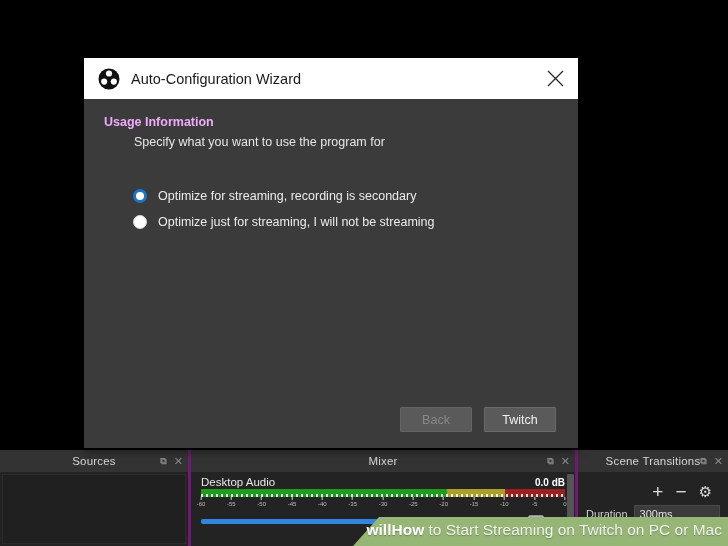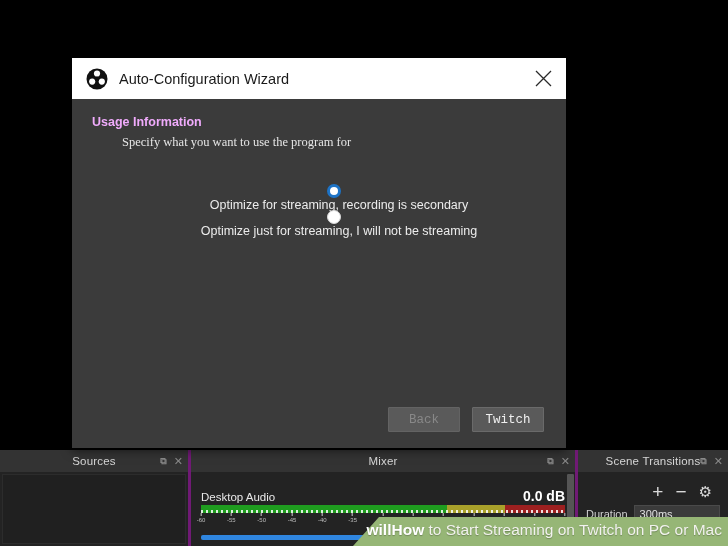--- a/index.html
+++ b/index.html
@@ -38,28 +38,28 @@
 
   .dock-body { height: 74px; background: #232323; padding: 2px; }
 
   .sources-list {
     width: 100%; height: 100%; background: #202020; border: 1px solid #2c2c2c;
   }
 
   
   .mixer-body {
     height: 74px; background: #232323; position: relative;
-    padding: 16px 6px 0 6px;
+    padding: 4px 6px 0 6px;
   }
   .mix-toprow {
     display: flex; justify-content: space-between; align-items: baseline;
     padding: 0 4px 1px 4px;
   }
   .mix-name { font-size: 11.5px; color: #e8e8e8; }
-  .mix-db   { font-size: 14px; color: #ffffff; font-weight: bold; }
+  .mix-db   { font-size: 10px; color: #ffffff; font-weight: bold; }
 
   .meter-wrap { position: relative; margin: 0 4px; }
   .meter {
     position: relative; height: 8px; width: 100%;
     background: #2b2b2b; overflow: hidden;
   }
   .meter .seg { position: absolute; top: 0; height: 8px; }
   .meter .seg.green  { left: 0;     width: 67.5%; background: #1f9c1f; }
   .meter .seg.yellow { left: 67.5%; width: 16%;   background: #a8a02a; }
   .meter .seg.red    { left: 83.5%; width: 16.5%; background: #9d2020; }
@@ -143,62 +143,62 @@
   }
   .wm-text {
     position: absolute; right: 6px; top: 4px;
     font-size: 15.5px; color: #f2f2ee; white-space: nowrap;
     text-shadow: 0 1px 1px rgba(0,0,0,.25);
   }
   .wm-text b { font-weight: bold; color: #ffffff; }
 
   
   .dialog {
-    position: absolute; left: 72px; top: 58px; width: 494px; height: 390px;
+    position: absolute; left: 84px; top: 58px; width: 494px; height: 390px;
     background: #3b3b3b; box-shadow: 0 2px 10px rgba(0,0,0,.6); z-index: 20;
   }
   .dlg-title {
     height: 41px; background: #ffffff;
     display: flex; align-items: center; padding: 0 0 0 14px;
     position: relative;
   }
   .obs-logo { width: 22px; height: 22px; flex: 0 0 22px; }
   .dlg-title-text {
     margin-left: 11px; font-size: 14.5px; color: #1a1a1a;
   }
   .dlg-close {
     position: absolute; right: 0; top: 0; width: 46px; height: 41px;
     display: flex; align-items: center; justify-content: center;
     cursor: default;
   }
   .dlg-close svg { display: block; }
 
   .dlg-body { position: relative; height: 349px; background: #3b3b3b; padding: 16px 20px 0 20px; }
   .sec-title { font-size: 12.5px; color: #f0abfc; font-weight: bold; }
-  .sec-sub   { font-size: 12.5px; color: #e6e6e6; margin: 6px 0 0 30px; font-family: Liberation Serif, serif; }
+  .sec-sub   { font-size: 12.5px; color: #e6e6e6; margin: 6px 0 0 30px; }
 
   .radios { margin: 34px 0 0 29px; }
-  .radio-row { display: flex; align-items: center; height: 26px; flex-direction: column; }
+  .radio-row { display: flex; align-items: center; height: 26px; }
   .radio {
     width: 14px; height: 14px; border-radius: 50%;
     flex: 0 0 14px; position: relative;
   }
   .radio.on  { background: #ffffff; border: 3px solid #1d73c6; }
   .radio.off { background: #ffffff; border: 1px solid #d8d8d8; }
   .radio-label { margin-left: 11px; font-size: 12.5px; color: #ececec; }
 
   .dlg-footer {
     position: absolute; left: 0; bottom: 16px; width: 100%;
     display: flex; justify-content: flex-end; align-items: center;
     gap: 12px; padding-right: 22px;
   }
   .btn {
     width: 72px; height: 25px; background: #5a5a5a; border: 1px solid #6a6a6a;
     color: #f0f0f0; font-size: 12.5px; display: flex;
-    align-items: center; justify-content: center; border-radius: 1px; font-family: Liberation Mono, monospace;
+    align-items: center; justify-content: center; border-radius: 1px;
   }
   .btn.disabled { color: #888888; border-color: #636363; }
   .btn-next-wrap { position: relative; }
   .btn-highlight {
     position: absolute; left: -8px; top: -8px; width: 88px; height: 41px;
     border: 5px solid #13ea13; box-sizing: border-box; pointer-events: none;
   }
 </style>
 </head>
 <body>

